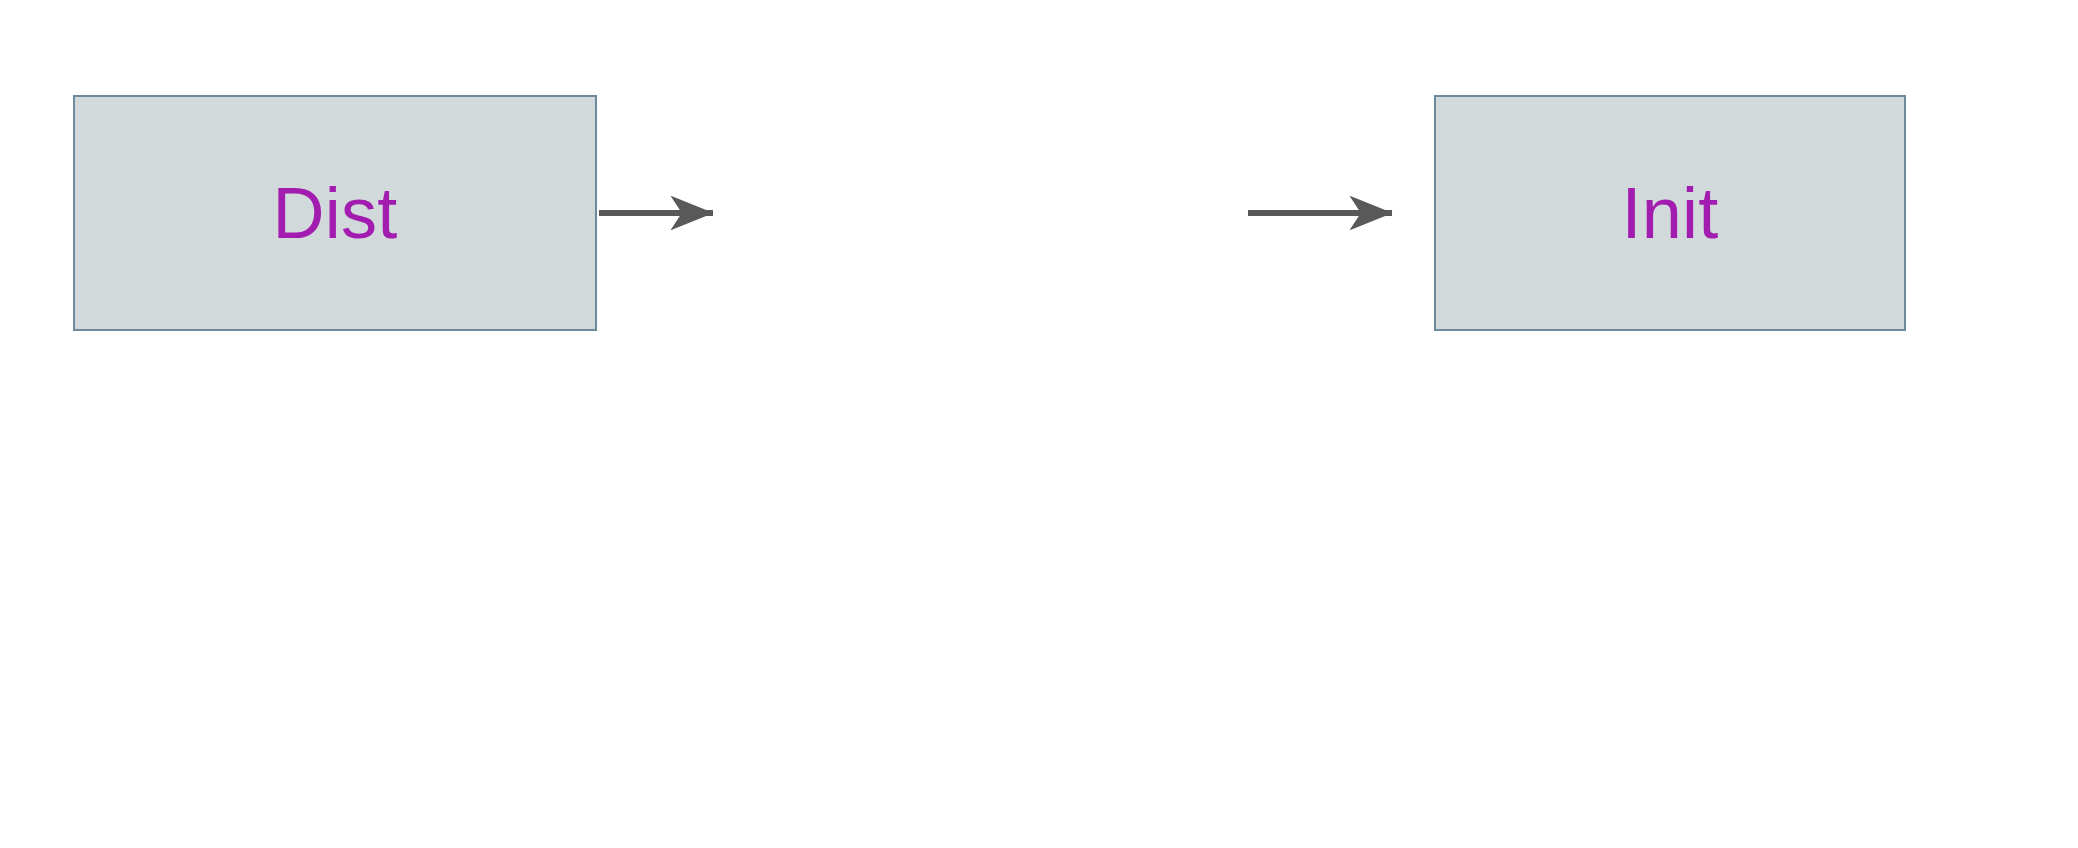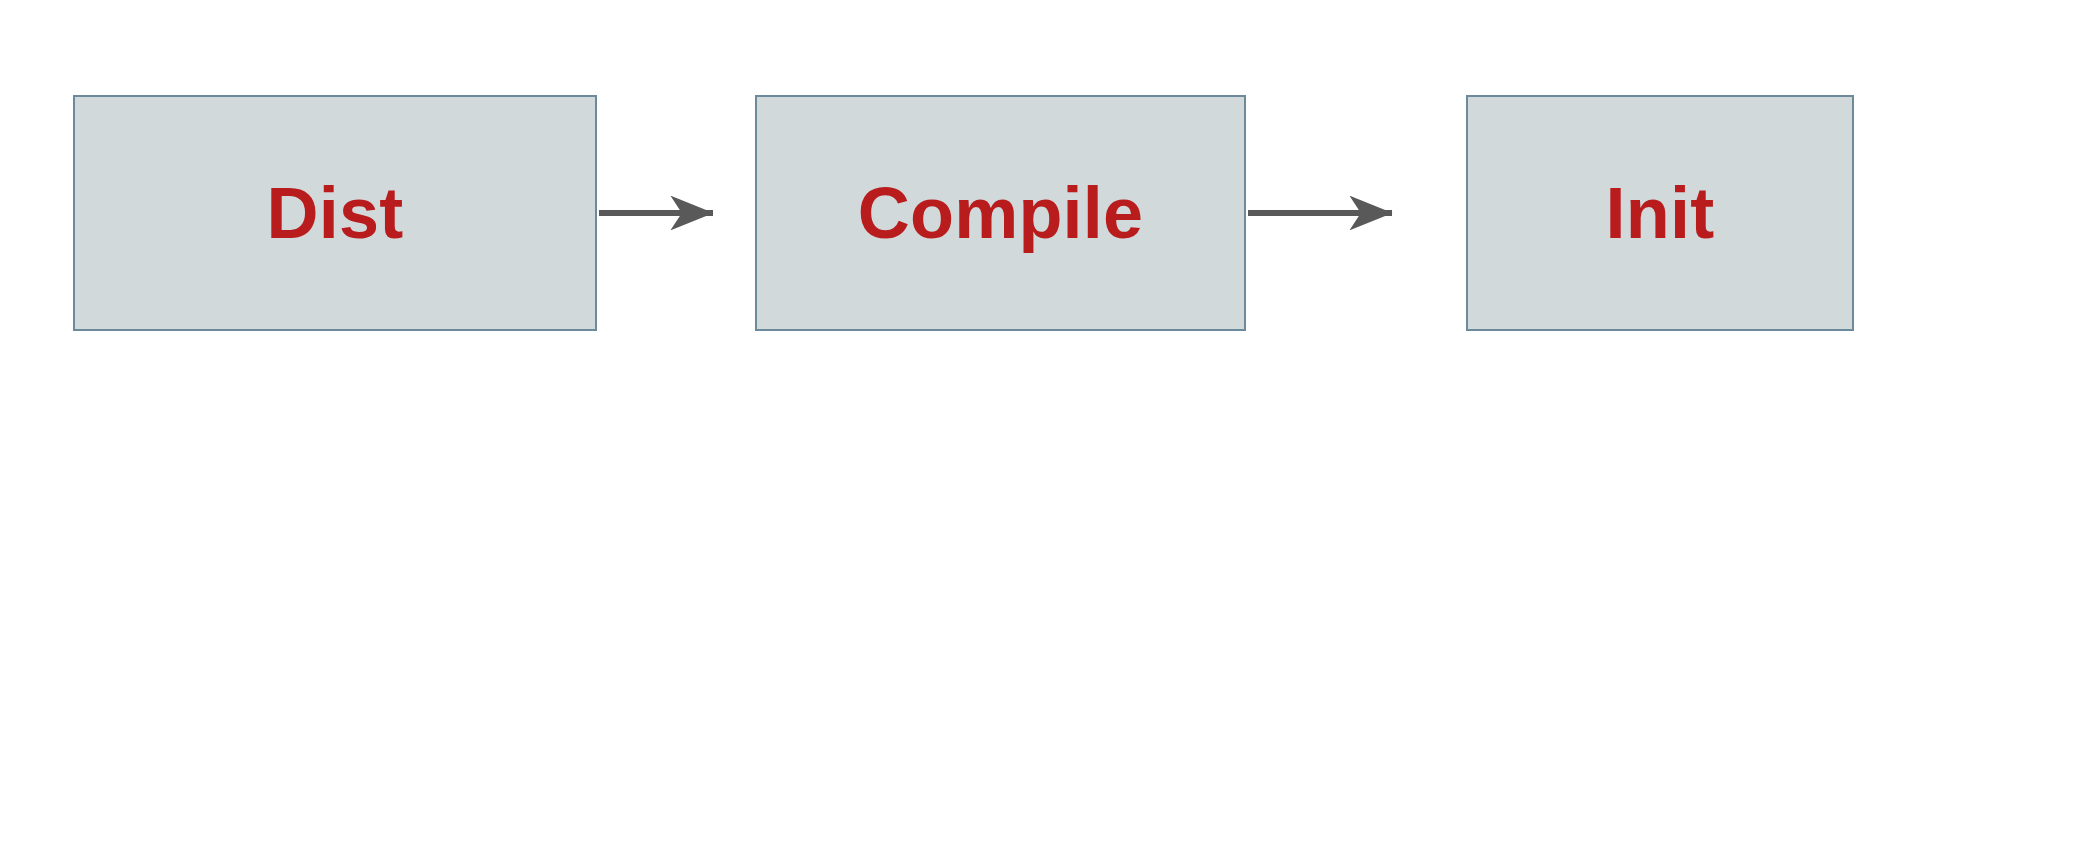--- a/index.html
+++ b/index.html
@@ -24,38 +24,38 @@
     background: #d1d9db;
     border: 2px solid #6d8a9c;
     display: flex;
     align-items: center;
     justify-content: center;
   }
   .node-label {
     font-family: "Liberation Sans", sans-serif;
     font-size: 72px;
     line-height: 1;
-    color: #b91c1c;
-    font-weight: 700;
+    color: #a21caf;
+    font-weight: 400;
     letter-spacing: 0.2px;
     white-space: nowrap;
     user-select: none;
   }
   .edge-layer {
     position: absolute;
     left: 0;
     top: 0;
     width: 2078px;
     height: 848px;
     pointer-events: none;
   }
   
   #node-dist    { left: 73px;   top: 95px;  width: 524px; height: 236px; }
   #node-compile { left: 755px;  top: 95px;  width: 491px; height: 236px; }
-  #node-init    { left: 1434px; top: 95px;  width: 388px; height: 236px; margin-left: 32px; }
+  #node-init    { left: 1434px; top: 95px;  width: 472px; height: 236px; }
   #node-clean   { left: 753px;  top: 511px; width: 492px; height: 231px; }
 </style>
 </head>
 <body>
 
 <div id="canvas">
 
   <svg class="edge-layer" viewBox="0 0 2078 848" width="2078" height="848" xmlns="http://www.w3.org/2000/svg">
     <defs>
       <marker id="arrowhead" markerWidth="7.2" markerHeight="5.8" refX="7.1" refY="2.9" orient="auto" markerUnits="strokeWidth">
@@ -69,22 +69,19 @@
 
     <g>
       <line x1="1248" y1="213" x2="1392" y2="213" stroke="#595959" stroke-width="6" marker-end="url(#arrowhead)"></line>
     </g>
   </svg>
 
   <div class="node" id="node-dist">
     <span class="node-label">Dist</span>
   </div>
 
-  <div class="node" id="node-compile">
-    <span class="node-label">Compile</span>
-  </div>
 
   <div class="node" id="node-init">
     <span class="node-label">Init</span>
   </div>
 
 
 </div>
 
 </body></html>

